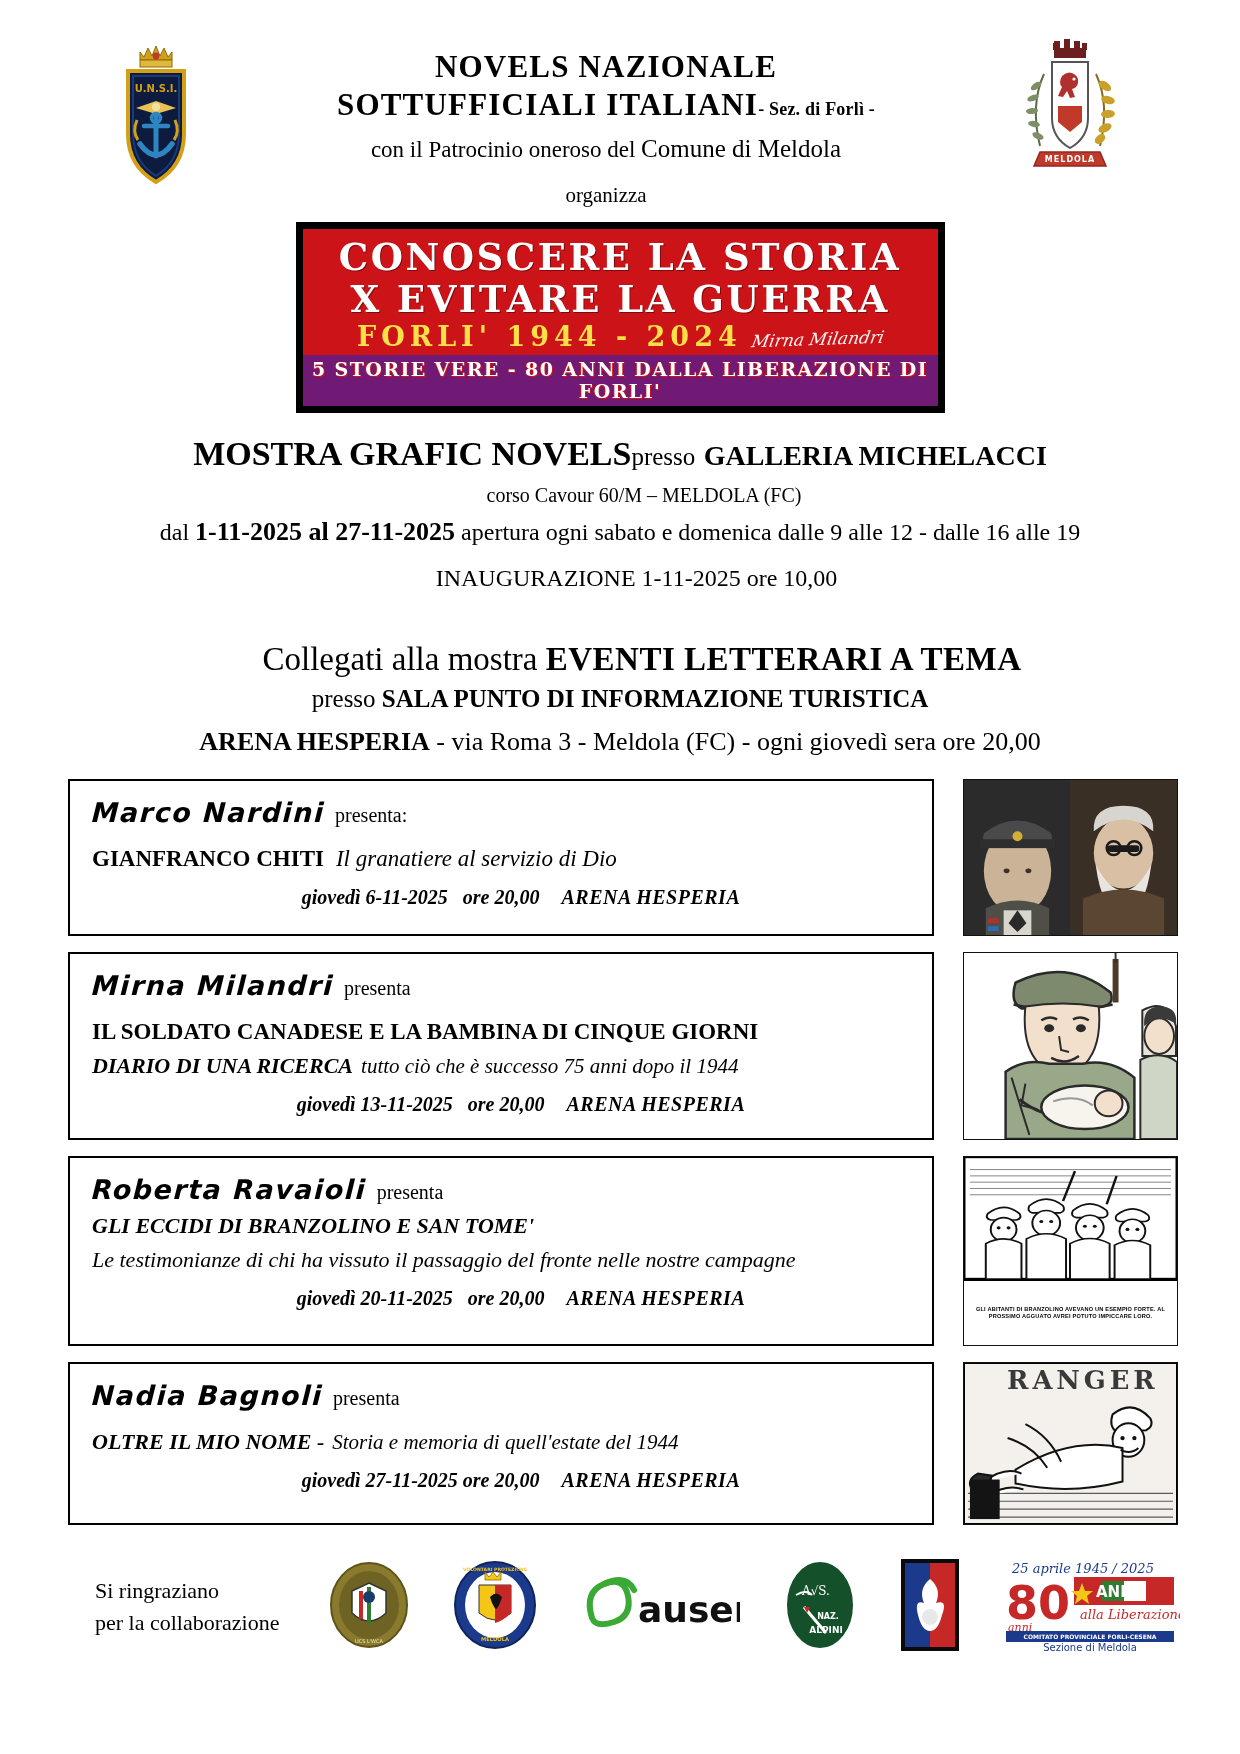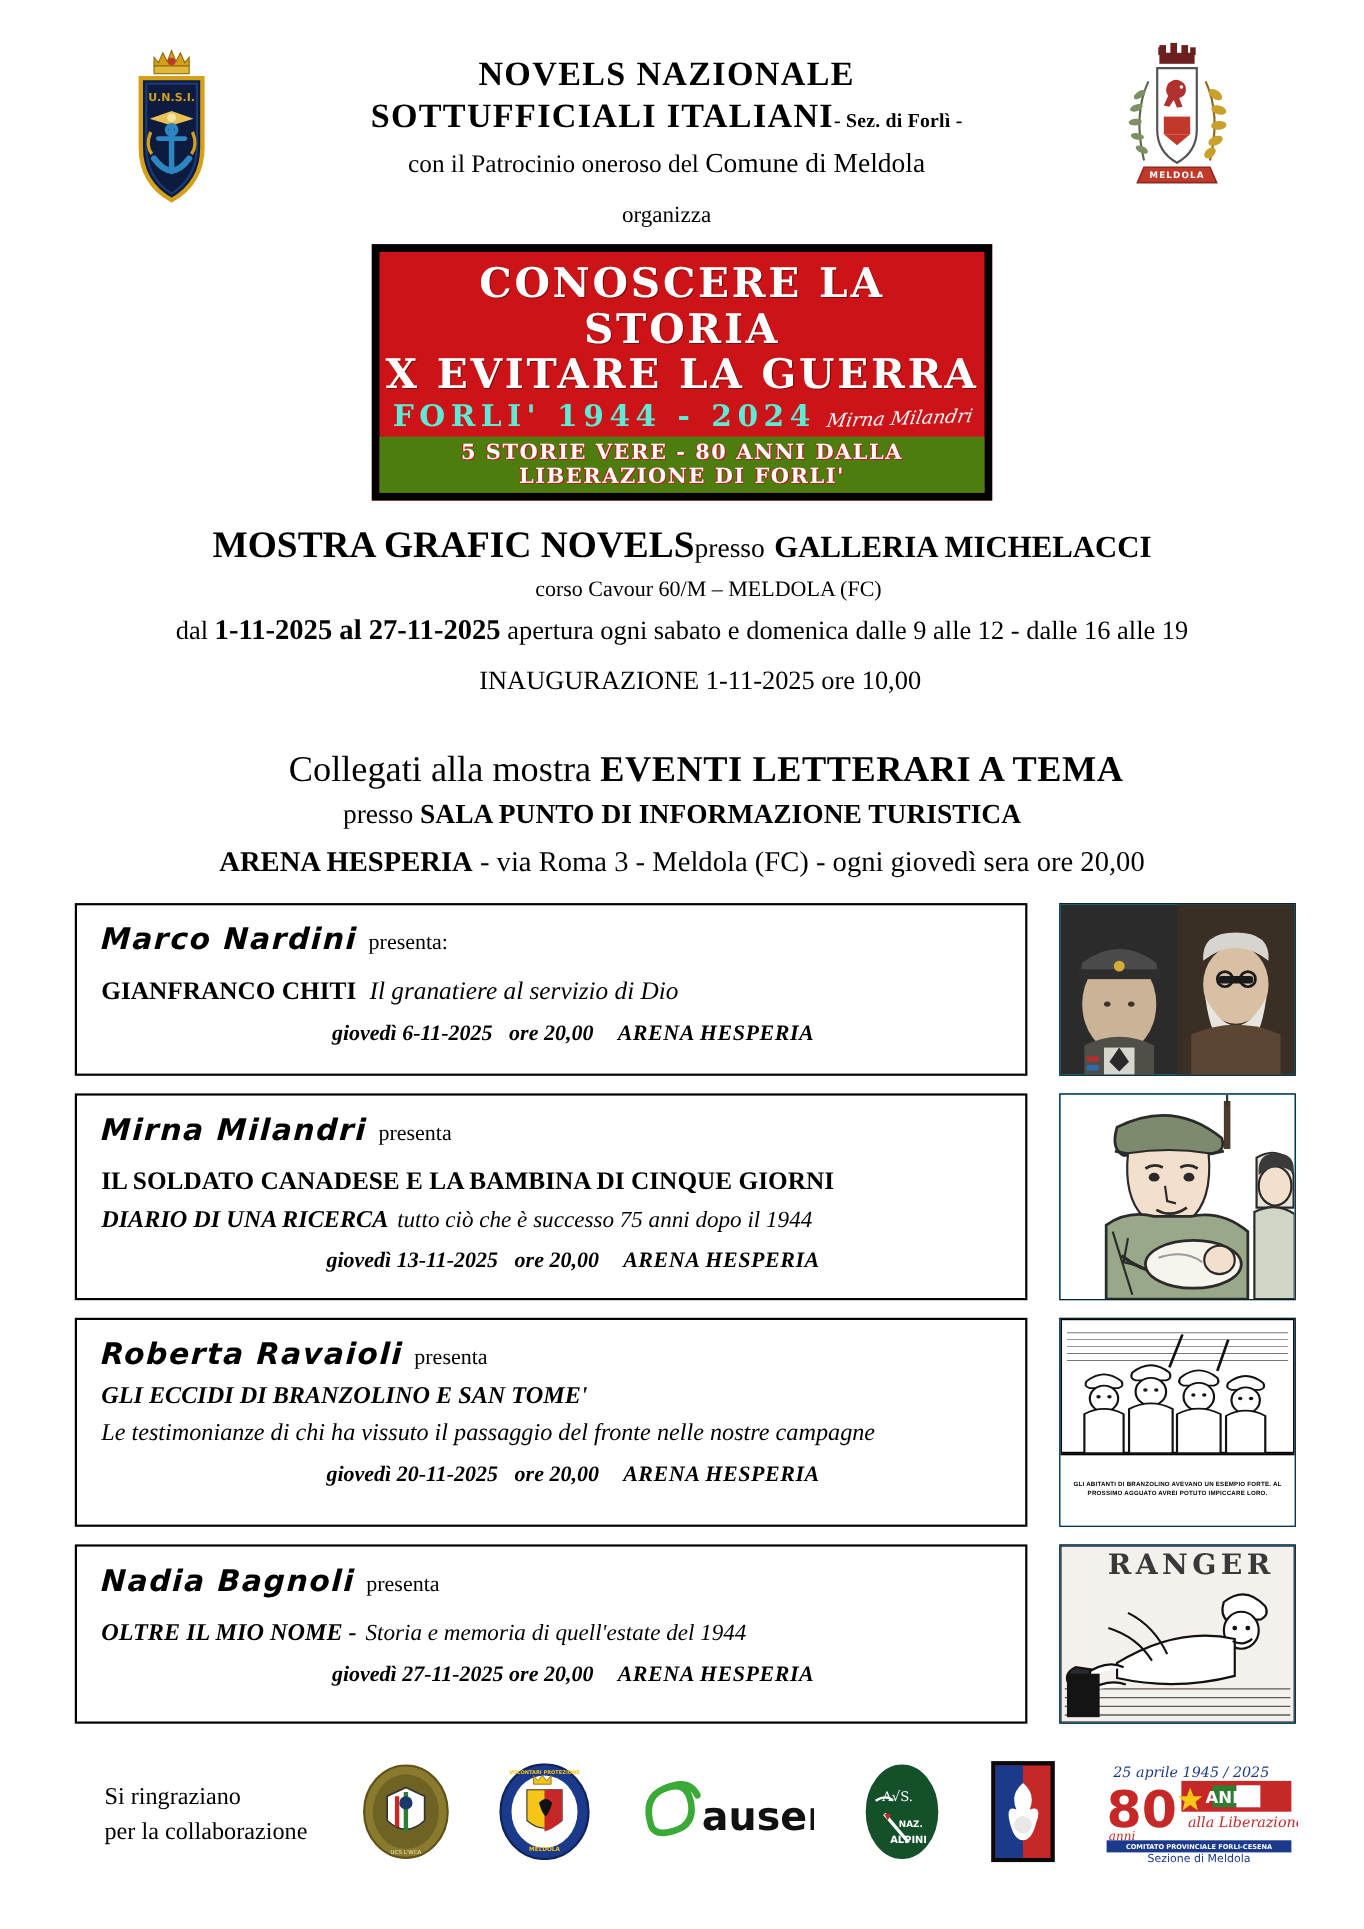--- a/index.html
+++ b/index.html
@@ -70,21 +70,21 @@
   .crest-unsi { width: 92px; height: 155px; flex: 0 0 92px; }
   .crest-meldola { width: 120px; height: 155px; flex: 0 0 120px; }
 
   
   .banner-wrap {
     text-align: center;
     margin-top: 14px;
   }
   .banner {
     display: inline-block;
-    width: 564px;
+    width: 649px;
     background: #cc1418;
     border: 7px solid #000000;
     box-sizing: border-box;
     padding: 8px 0 0 0;
     position: relative;
   }
   .bn1, .bn2 {
     color: #ffffff;
     font-family: "DejaVu Serif", serif;
     font-weight: bold;
@@ -94,37 +94,37 @@
     text-shadow: 1px 1px 0 #7a0b0d;
   }
   .bn3row {
     display: flex;
     align-items: flex-end;
     justify-content: center;
     gap: 10px;
     margin-top: 1px;
   }
   .bn3 {
-    color: #5eead4;
+    color: #fde047;
     font-family: "DejaVu Serif", serif;
     font-weight: bold;
     font-size: 27px;
     letter-spacing: 5px;
   }
   .signature {
     color: #ffffff;
     font-family: "DejaVu Serif", serif;
     font-style: italic;
     font-size: 17px;
     transform: skewX(-12deg) rotate(-2deg);
     opacity: 0.95;
     padding-bottom: 3px;
   }
   .bn-strip {
-    background: #4d7c0f;
+    background: #701a75;
     margin: 3px -0px 0 -0px;
     padding: 3px 0 4px 0;
   }
   .bn4 {
     color: #ffffff;
     font-family: "DejaVu Serif", serif;
     font-weight: bold;
     font-size: 19px;
     letter-spacing: 1.4px;
     text-shadow: 1px 1px 0 #cc1418, -1px 0 0 #cc1418;

